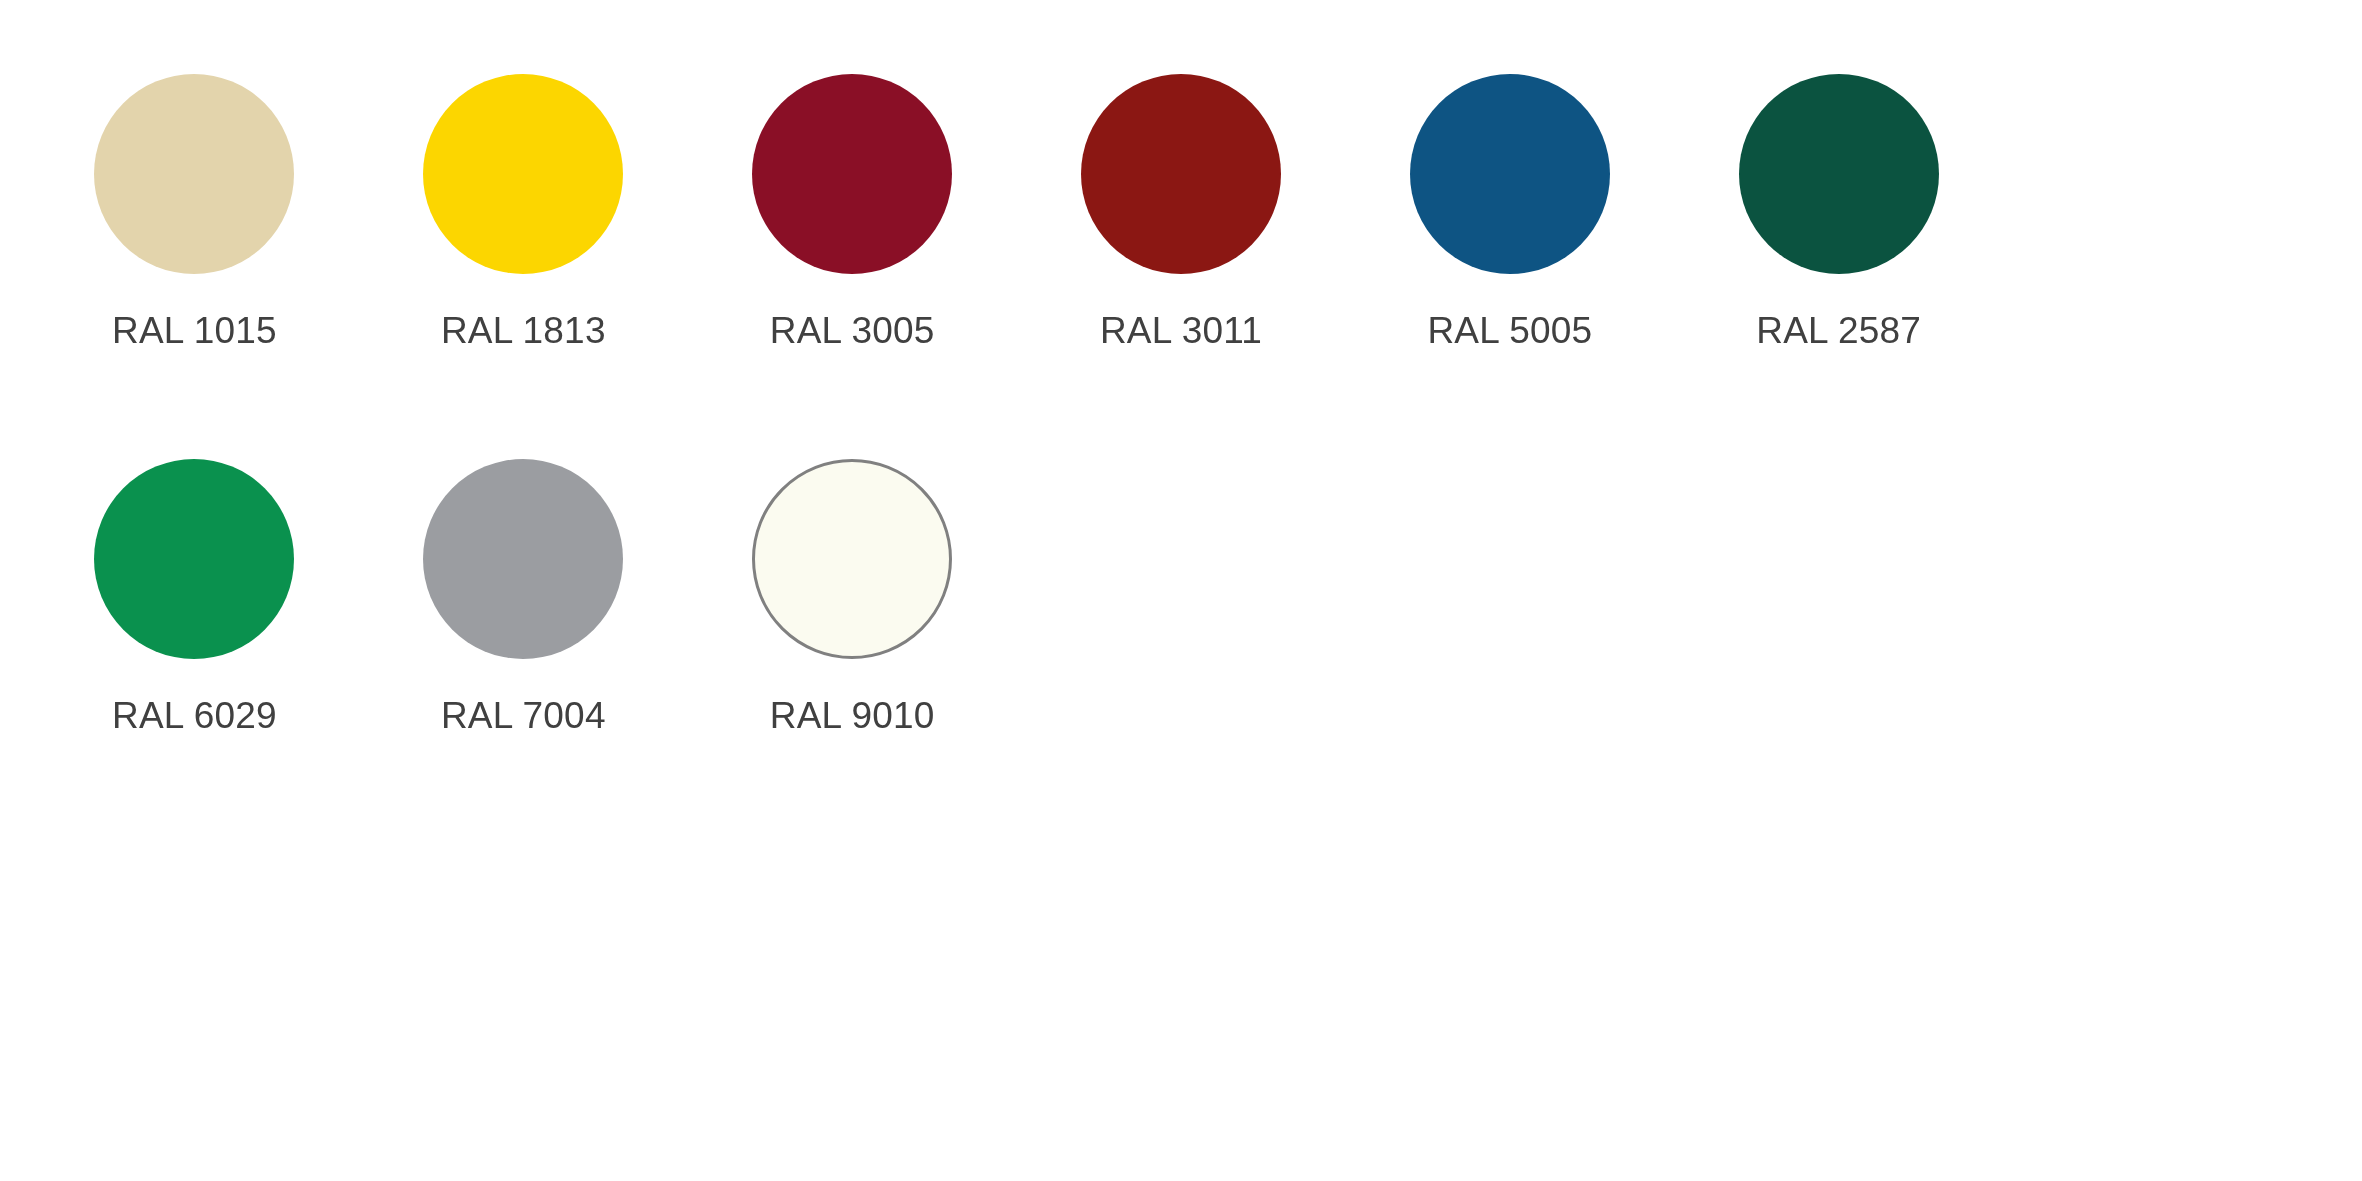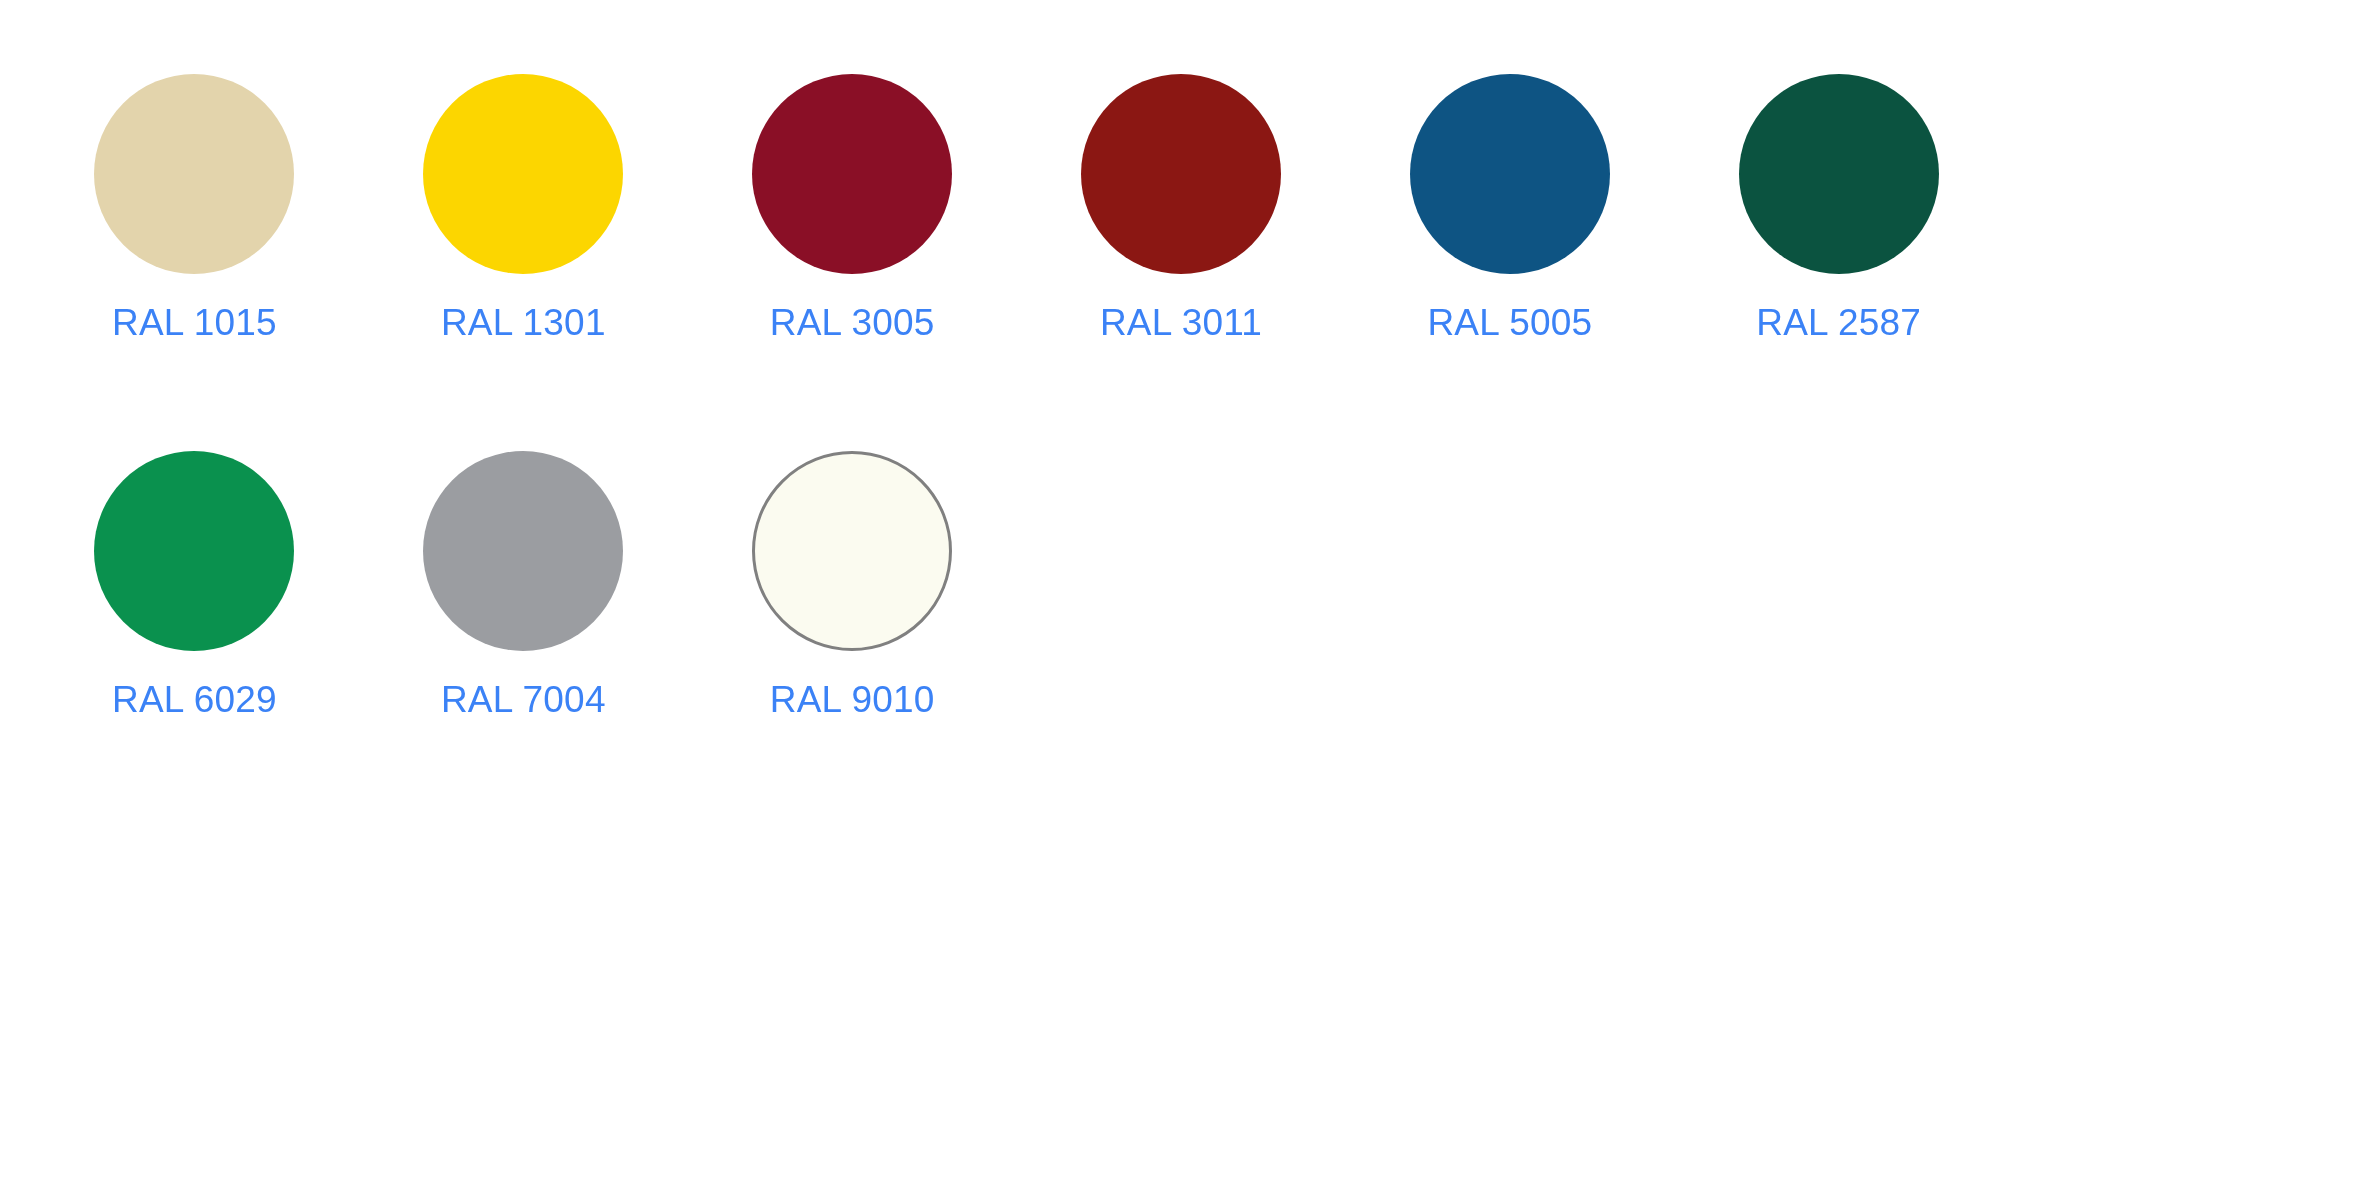--- a/index.html
+++ b/index.html
@@ -33,42 +33,42 @@
     flex-direction: column;
     align-items: center;
   }
   .swatch-disc {
     width: 200px;
     height: 200px;
     border-radius: 50%;
     box-sizing: border-box;
   }
   .swatch-label {
-    margin-top: 30px;
+    margin-top: 38px;
     font-size: 37px;
     line-height: 1;
-    color: #3b82f6;
+    color: #404040;
     letter-spacing: 0.2px;
     white-space: nowrap;
     font-stretch: condensed;
   }
 </style>
 </head>
 <body>
 
 <div class="palette">
 
   <div class="swatch-row">
     <div class="swatch">
       <div class="swatch-disc" style="background: rgb(227, 212, 172); border: none;"></div>
       <div class="swatch-label">RAL 1015</div>
     </div>
     <div class="swatch">
       <div class="swatch-disc" style="background: rgb(252, 214, 0); border: none;"></div>
-      <div class="swatch-label">RAL 1301</div>
+      <div class="swatch-label">RAL 1813</div>
     </div>
     <div class="swatch">
       <div class="swatch-disc" style="background: rgb(138, 15, 38); border: none;"></div>
       <div class="swatch-label">RAL 3005</div>
     </div>
     <div class="swatch">
       <div class="swatch-disc" style="background: rgb(139, 23, 19); border: none;"></div>
       <div class="swatch-label">RAL 3011</div>
     </div>
     <div class="swatch">

